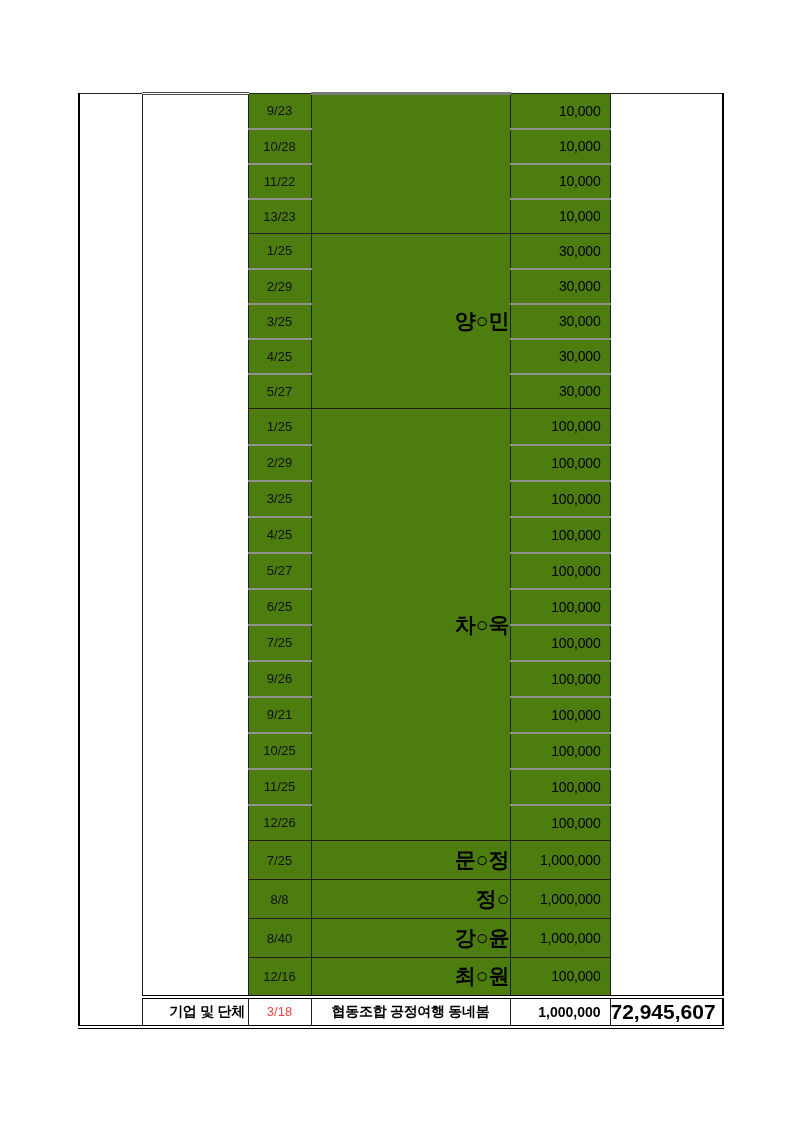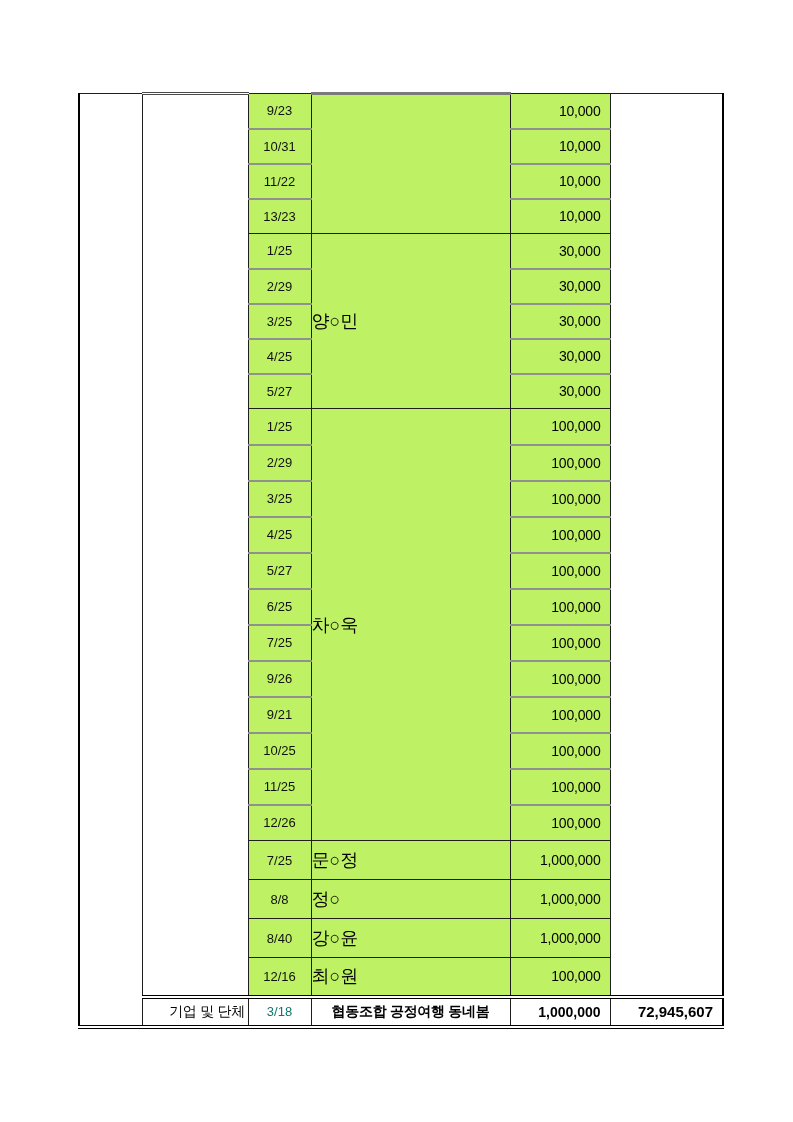--- a/index.html
+++ b/index.html
@@ -22,47 +22,47 @@
   }
   td { vertical-align: middle; overflow: hidden; }
 
   
   .r-std    { height: 35px; }
   .r-mid    { height: 36px; }
   .r-tall   { height: 39px; }
   .r-footer { height: 30px; }
 
   
-  .cell-date, .cell-amount, .cell-name { border: 1px solid #1f1f1f; background: #bef264; }
+  .cell-date, .cell-amount, .cell-name { border: 1px solid #1f1f1f; background: #4d7c0f; }
   .cell-date   { text-align: center; font-size: 13px; color: #111111; }
   .cell-amount { text-align: right; padding-right: 9px; font-size: 14px; font-weight: normal; letter-spacing: -0.2px; }
-  .cell-name   { text-align: left; font-size: 18px; font-weight: normal; }
+  .cell-name   { text-align: right; font-size: 21px; font-weight: bold; }
 
   
   .intra { border-bottom: 2px solid #909090; }
 
   
   .first-name      { border-top: 3px solid #7a7a7a; }
   .cell-cat-empty  { border: 1px solid #1f1f1f; border-top: 3px double #4a4a4a; }
 
   
   .cell-margin     { border: 1px solid #1f1f1f; border-left: 2px solid #000; border-bottom: 4px double #000; }
   .cell-total-empty{ border: 1px solid #1f1f1f; border-right: 2px solid #000; }
 
   
   .r-footer td {
     border: 1px solid #1f1f1f;
     border-top: 4px double #000;
     border-bottom: 4px double #000;
   }
-  .f-cat    { font-weight: normal; font-size: 14px; text-align: center; letter-spacing: -0.3px; padding-left: 24px; }
-  .f-date   { text-align: center; font-size: 13px; color: #0f766e; }
+  .f-cat    { font-weight: bold; font-size: 14px; text-align: center; letter-spacing: -0.3px; padding-left: 24px; }
+  .f-date   { text-align: center; font-size: 13px; color: #ef4444; }
   .f-name   { font-weight: bold; font-size: 14px; text-align: center; letter-spacing: -0.3px; margin-left: 39px; }
   .f-amount { text-align: right; padding-right: 9px; font-weight: bold; font-size: 14px; }
-  .f-total  { text-align: right; padding-right: 9px; font-weight: bold; font-size: 15px; border-right: 2px solid #000 !important; }
+  .f-total  { text-align: right; padding-right: 9px; font-weight: bold; font-size: 21px; border-right: 2px solid #000 !important; }
 </style>
 </head>
 <body>
 
 <div class="page">
   <table class="donations">
     <colgroup>
       <col style="width:63px">
       <col style="width:106px">
       <col style="width:63px">
@@ -73,21 +73,21 @@
     <tbody>
       <tr class="r-std">
           <td class="cell-margin" rowspan="26"></td>
           <td class="cell-cat-empty" rowspan="25"></td>
           <td class="cell-date intra">9/23</td>
           <td class="cell-name first-name" rowspan="4"></td>
           <td class="cell-amount intra">10,000</td>
           <td class="cell-total-empty" rowspan="25"></td>
         </tr>
         <tr class="r-std">
-          <td class="cell-date intra">10/31</td>
+          <td class="cell-date intra">10/28</td>
           <td class="cell-amount intra">10,000</td>
         </tr>
         <tr class="r-std">
           <td class="cell-date intra">11/22</td>
           <td class="cell-amount intra">10,000</td>
         </tr>
         <tr class="r-std">
           <td class="cell-date">13/23</td>
           <td class="cell-amount">10,000</td>
         </tr>

